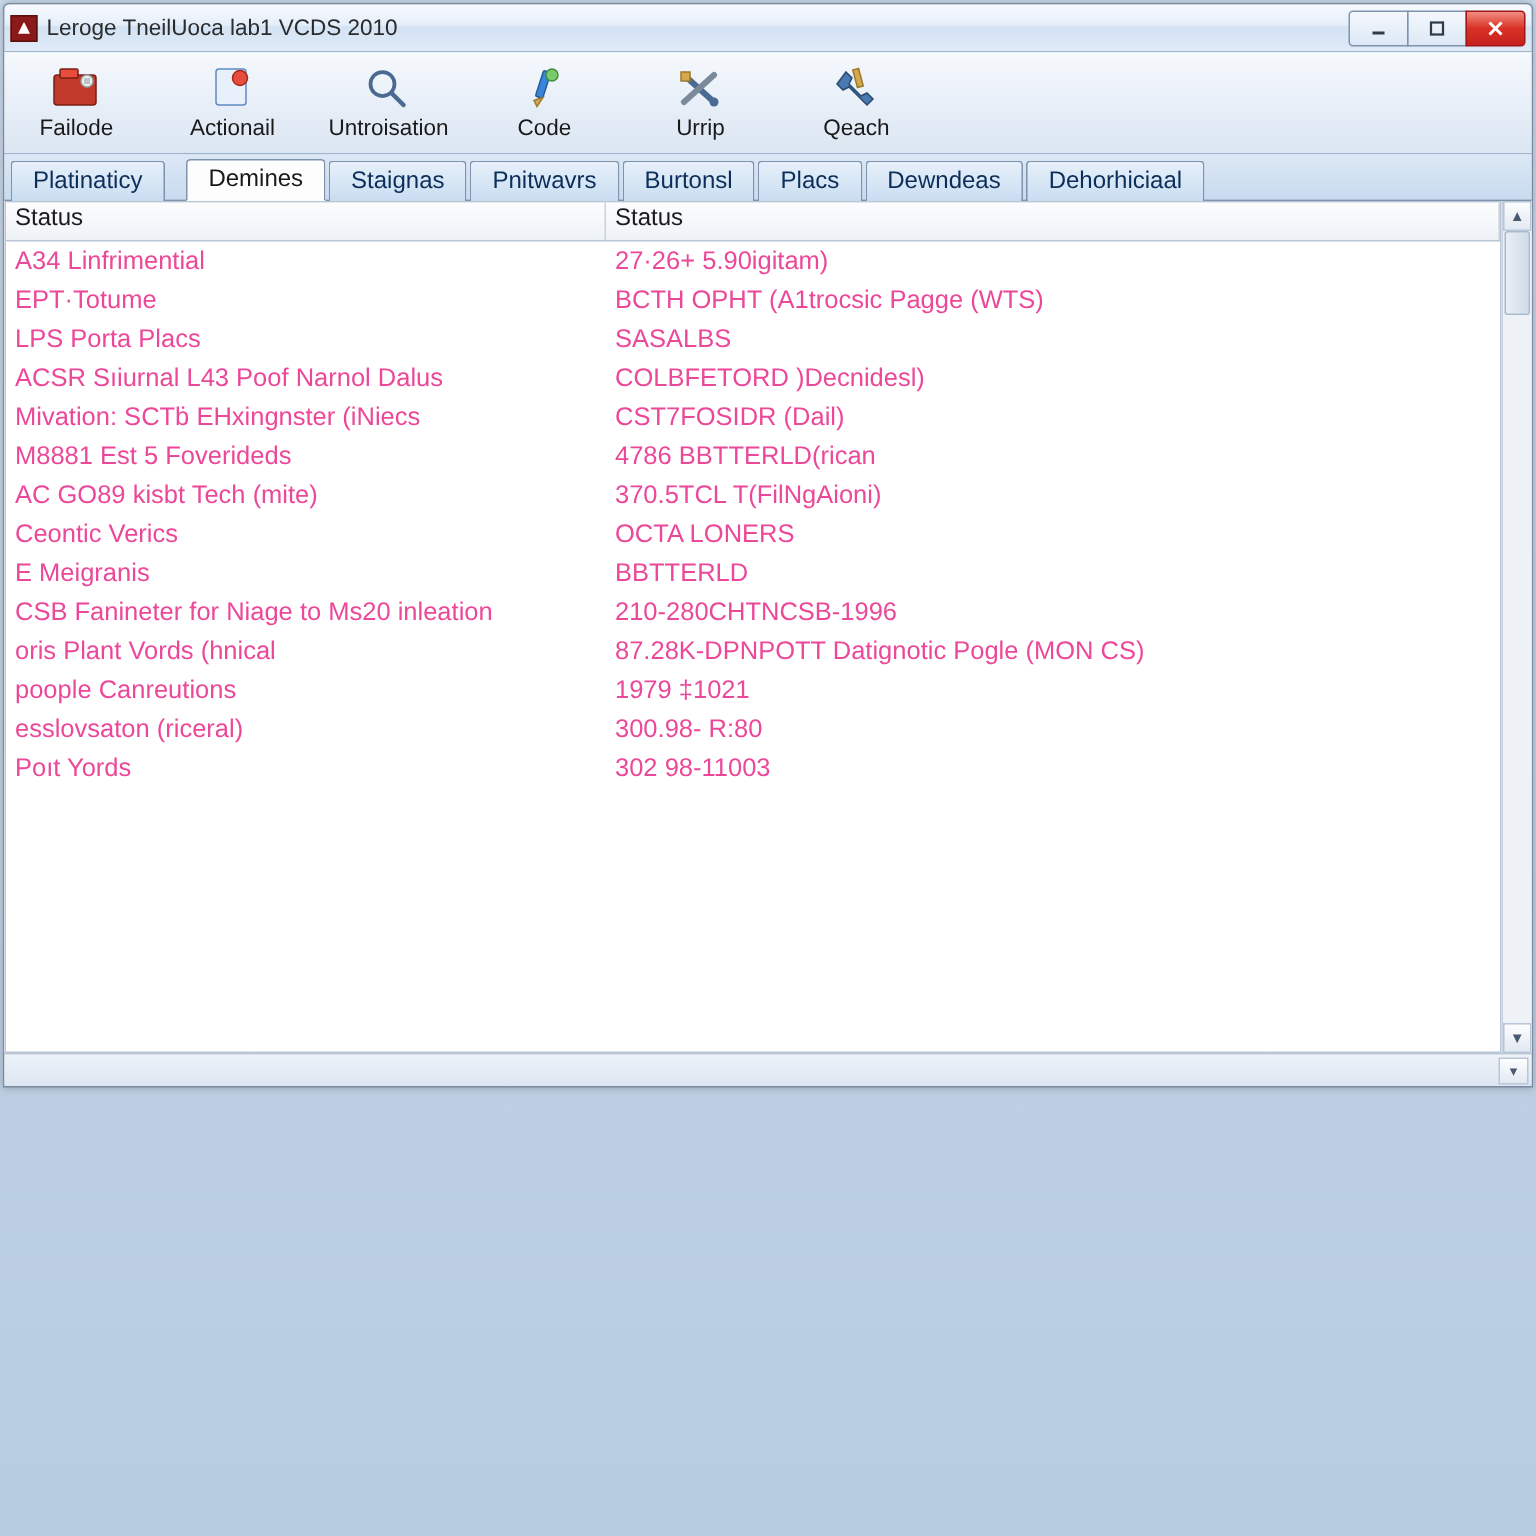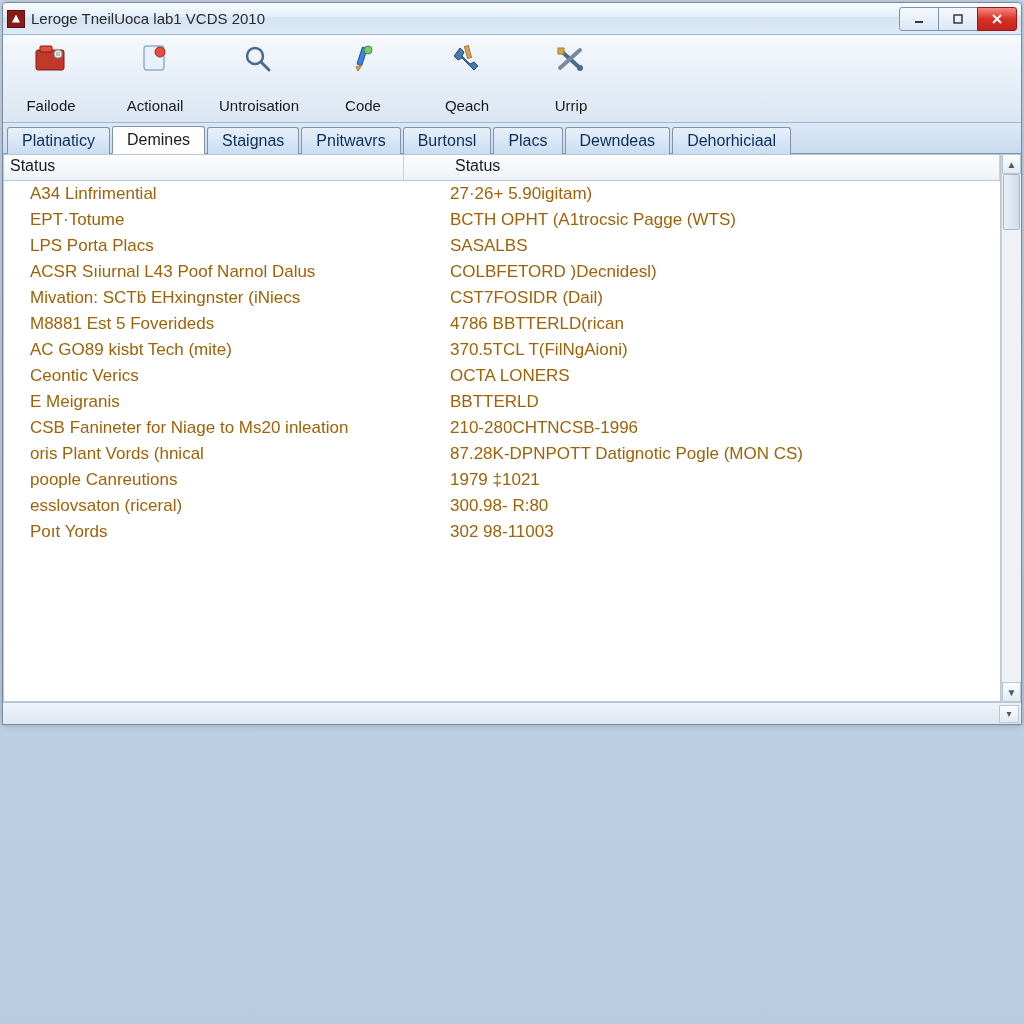--- a/index.html
+++ b/index.html
@@ -84,21 +84,21 @@
   border-bottom: 1px solid #9fb6cf;
   padding: 6px 8px 8px 8px;
   display: flex;
   gap: 24px;
 }
 .tool-item {
   display: flex;
   flex-direction: column;
   align-items: center;
   width: 80px;
-  gap: 20px;
+  gap: 0;
   cursor: pointer;
 }
 .tool-item .icon-box {
   width: 36px; height: 36px;
   display: flex;
   align-items: center;
   justify-content: center;
 }
 .tool-item span.label {
   font-size: 15px;
@@ -123,20 +123,21 @@
   cursor: pointer;
   position: relative;
   top: 1px;
 }
 .tab.active {
   background: #fdfdfe;
   border-bottom: 1px solid #fdfdfe;
   color: #1a1a1a;
   top: 1px;
   z-index: 2;
+  margin-left: 12px;
 }
 .content {
   flex: 1;
   display: flex;
   background: #fdfdfe;
   position: relative;
   overflow: hidden;
 }
 .table-area {
   flex: 1;
@@ -145,21 +146,20 @@
   margin: 0;
   overflow: hidden;
   display: flex;
   flex-direction: column;
 }
 .table-header {
   display: flex;
   height: 26px;
   background: linear-gradient(180deg, #fdfdfe 0%, #eef2f7 100%);
   border-bottom: 1px solid #b8c6d6;
-  gap: 45px;
 }
 .table-header .col {
   padding: 2px 6px;
   font-size: 16px;
   color: #1a1a1a;
   border-right: 1px solid #c8d2de;
 }
 .col1 { width: 400px; }
 .col2 { flex: 1; }
 .table-body {
@@ -167,24 +167,23 @@
   overflow: hidden;
 }
 .row {
   display: flex;
   height: 26px;
   align-items: center;
 }
 .row .cell {
   padding: 1px 6px;
   font-size: 17px;
-  color: #a16207;
+  color: #ec4899;
   white-space: nowrap;
   overflow: hidden;
-  margin-left: 20px;
 }
 .scrollbar-v {
   width: 20px;
   background: #e9eef4;
   border-left: 1px solid #c8d2de;
   display: flex;
   flex-direction: column;
 }
 .sb-btn {
   height: 20px;
@@ -290,36 +289,36 @@
             <rect x="13" y="3" width="5" height="18" rx="1" fill="#3a85d8" stroke="#1f5a9e" transform="rotate(18 15 14)"></rect>
             <polygon points="10,23 16,21 12,27" fill="#d4a84b" stroke="#9c7a2e"></polygon>
             <circle cx="22" cy="6" r="4" fill="#7bc96f" stroke="#3f8f32"></circle>
           </svg>
       </div>
       <span class="label">Code</span>
     </div>
     <div class="tool-item">
       <div class="icon-box">
         <svg width="34" height="30" viewBox="0 0 34 30">
-            <path d="M10 4 L14 8 L12 12 L20 20 L24 18 L28 22 L24 26 L20 22 L12 14 L8 16 L4 12 Z" fill="#4a78b0" stroke="#284b72"></path>
-            <rect x="16" y="2" width="4" height="12" fill="#d4a84b" stroke="#9c7a2e" transform="rotate(-15 18 8)"></rect>
-          </svg>
-      </div>
-      <span class="label">Qeach</span>
-    </div>
-    <div class="tool-item">
-      <div class="icon-box">
-        <svg width="34" height="30" viewBox="0 0 34 30">
             <line x1="6" y1="6" x2="26" y2="24" stroke="#4a6a92" stroke-width="4" stroke-linecap="round"></line>
             <line x1="26" y1="6" x2="6" y2="24" stroke="#7a8a9a" stroke-width="4" stroke-linecap="round"></line>
             <rect x="4" y="4" width="6" height="6" fill="#d4a84b" stroke="#9c7a2e"></rect>
             <circle cx="26" cy="24" r="3" fill="#4a6a92"></circle>
           </svg>
       </div>
       <span class="label">Urrip</span>
+    </div>
+    <div class="tool-item">
+      <div class="icon-box">
+        <svg width="34" height="30" viewBox="0 0 34 30">
+            <path d="M10 4 L14 8 L12 12 L20 20 L24 18 L28 22 L24 26 L20 22 L12 14 L8 16 L4 12 Z" fill="#4a78b0" stroke="#284b72"></path>
+            <rect x="16" y="2" width="4" height="12" fill="#d4a84b" stroke="#9c7a2e" transform="rotate(-15 18 8)"></rect>
+          </svg>
+      </div>
+      <span class="label">Qeach</span>
     </div>
   </div>
 
   <div class="tabbar">
     <div class="tab">Platinaticy</div>
     <div class="tab active">Demines</div>
     <div class="tab">Staignas</div>
     <div class="tab">Pnitwavrs</div>
     <div class="tab">Burtonsl</div>
     <div class="tab">Placs</div>

